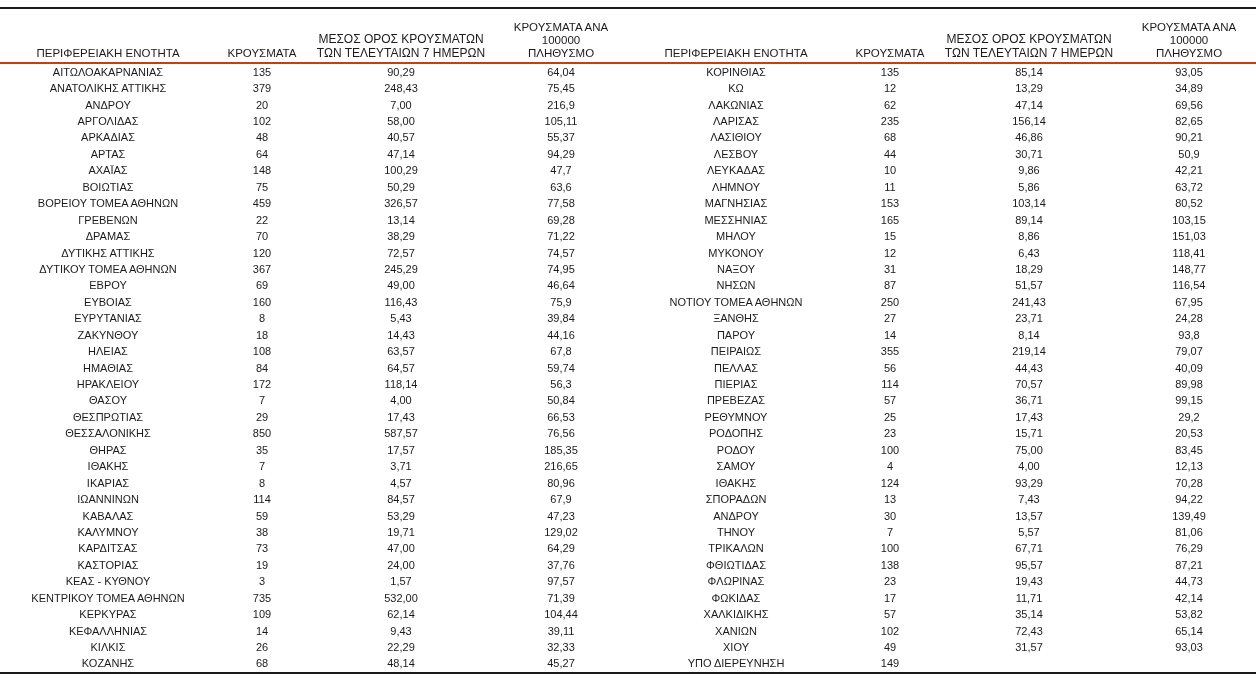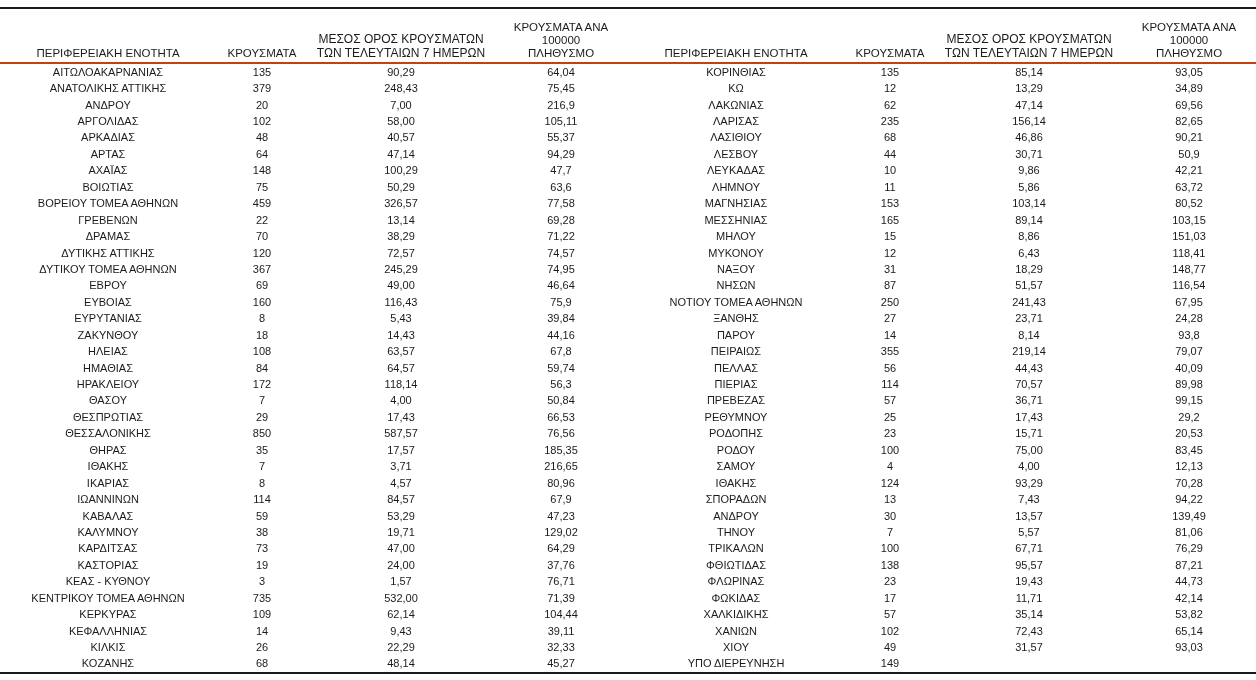--- a/index.html
+++ b/index.html
@@ -274,21 +274,21 @@
           <tr>
             <td>ΚΑΣΤΟΡΙΑΣ</td>
             <td>19</td>
             <td>24,00</td>
             <td>37,76</td>
           </tr>
           <tr>
             <td>ΚΕΑΣ - ΚΥΘΝΟΥ</td>
             <td>3</td>
             <td>1,57</td>
-            <td>76,71</td>
+            <td>97,57</td>
           </tr>
           <tr>
             <td>ΚΕΝΤΡΙΚΟΥ ΤΟΜΕΑ ΑΘΗΝΩΝ</td>
             <td>735</td>
             <td>532,00</td>
             <td>71,39</td>
           </tr>
           <tr>
             <td>ΚΕΡΚΥΡΑΣ</td>
             <td>109</td>

